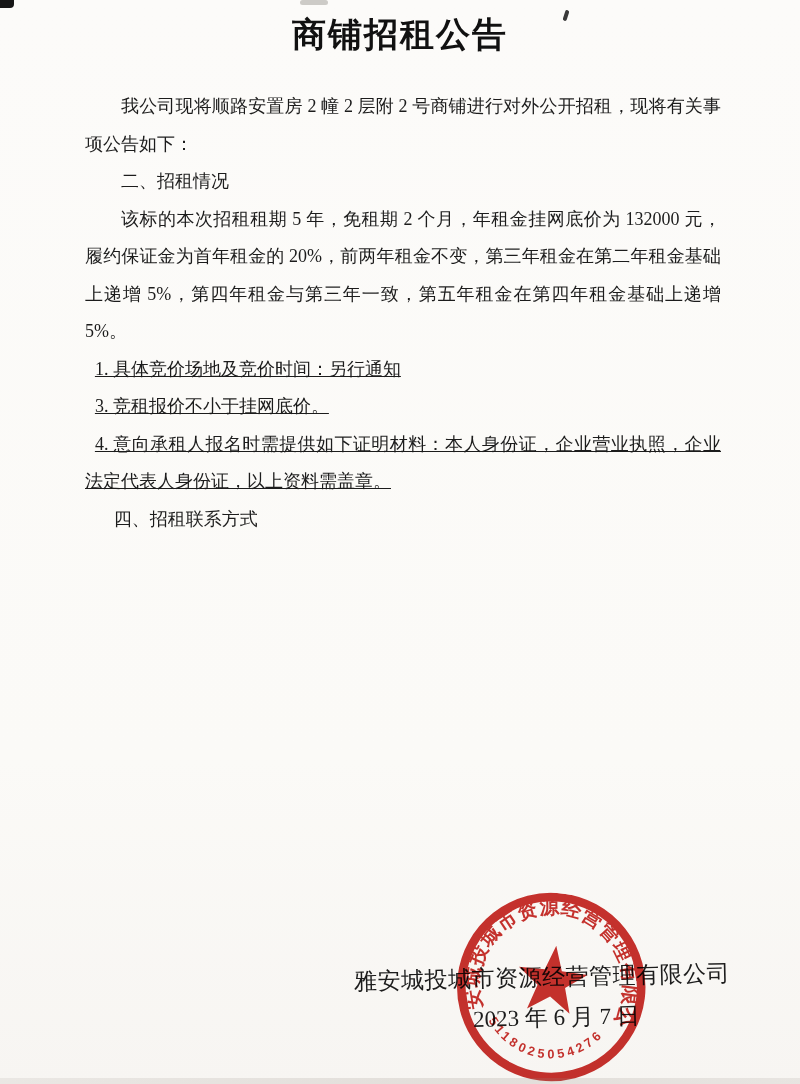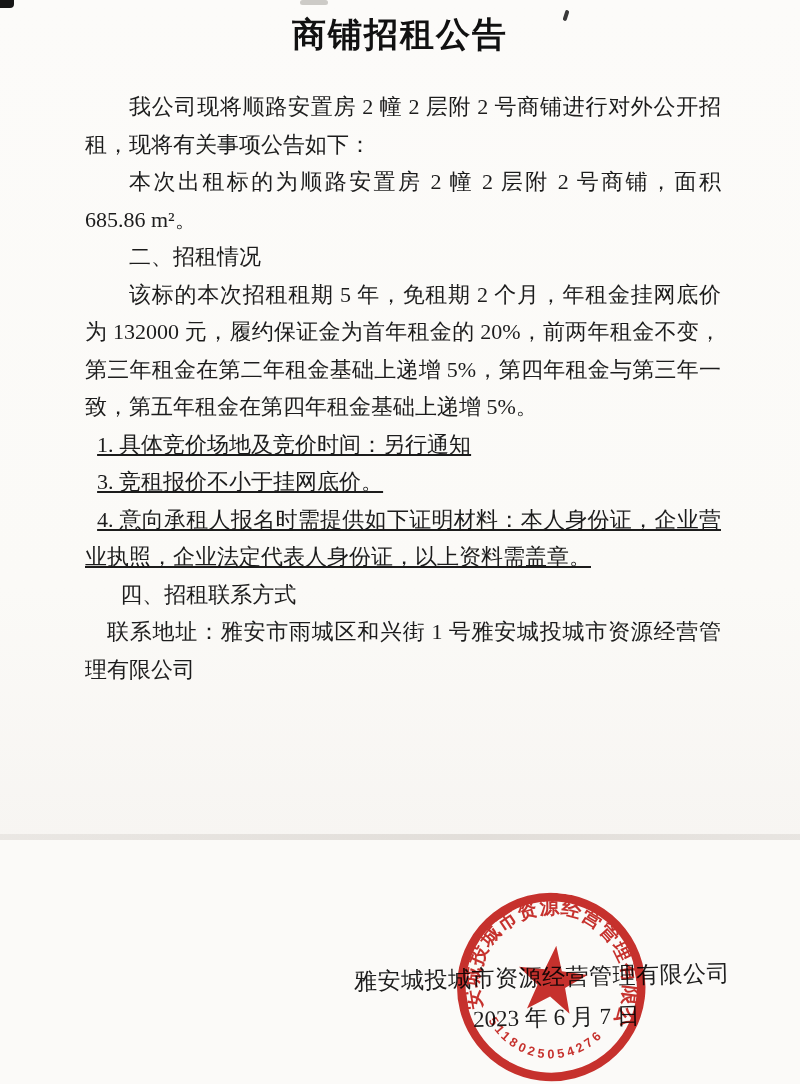--- a/index.html
+++ b/index.html
@@ -4,37 +4,37 @@
 <style>
   html, body { margin: 0; padding: 0; }
   body {
     width: 800px; height: 1084px;
     font-family: "Liberation Serif", "DejaVu Serif", serif;
     background: #fbfaf8;
     overflow: hidden;
   }
   .page {
     position: relative;
-    width: 800px; height: 840px;
+    width: 800px; height: 1084px;
     background: linear-gradient(180deg, #fcfbf9 0%, #fbfaf7 70%, #f7f5f2 100%);
     color: #1e1e1e;
   }
   .doc-title {
     position: absolute;
     top: 12px; left: 0; width: 100%;
     text-align: center;
     font-size: 34px;
     font-weight: bold;
     letter-spacing: 2px;
     color: #111;
   }
   .content {
     position: absolute;
     top: 88px; left: 85px; width: 636px;
-    font-size: 22px;
+    font-size: 18px;
     line-height: 37.5px;
     text-align: justify;
     color: #1c1c1c;
   }
   .content p { margin: 0; padding: 0; }
   .indent2 { text-indent: 2em; }
   .indent16 { text-indent: 1.6em; }
   .list-item { text-indent: 0.55em; text-decoration: underline; }
   .contact-line { text-indent: 1em; }
   .sig-company {
@@ -77,28 +77,26 @@
 </style>
 </head>
 <body>
 
 <div class="page">
 
   <div class="doc-title">商铺招租公告</div>
 
   <div class="content">
     <p class="indent2">我公司现将顺路安置房 2 幢 2 层附 2 号商铺进行对外公开招租，现将有关事项公告如下：</p>
-    <p class="indent2">本次出租标的为顺路安置房 2 幢 2 层附 2 号商铺，面积 685.86 m²。</p>
     <p class="indent2">二、招租情况</p>
     <p class="indent2">该标的本次招租租期 5 年，免租期 2 个月，年租金挂网底价为 132000 元，履约保证金为首年租金的 20%，前两年租金不变，第三年租金在第二年租金基础上递增 5%，第四年租金与第三年一致，第五年租金在第四年租金基础上递增 5%。</p>
     <p class="list-item">1. 具体竞价场地及竞价时间：另行通知</p>
     <p class="list-item">3. 竞租报价不小于挂网底价。</p>
     <p class="list-item">4. 意向承租人报名时需提供如下证明材料：本人身份证，企业营业执照，企业法定代表人身份证，以上资料需盖章。</p>
     <p class="indent16">四、招租联系方式</p>
-    <p class="contact-line">联系地址：雅安市雨城区和兴街 1 号雅安城投城市资源经营管理有限公司</p>
   </div>
 
   <div class="sig-company">雅安城投城市资源经营管理有限公司</div>
   <div class="sig-date">2023 年 6 月 7 日</div>
 
   <svg class="seal" viewBox="0 0 190 190" xmlns="http://www.w3.org/2000/svg">
     <defs>
       <path id="arcTop" d="M 27 116 A 72 72 0 1 1 163 116" fill="none"></path>
       <path id="arcBottom" d="M 34 128 A 70 70 0 0 0 156 128" fill="none"></path>
     </defs>

